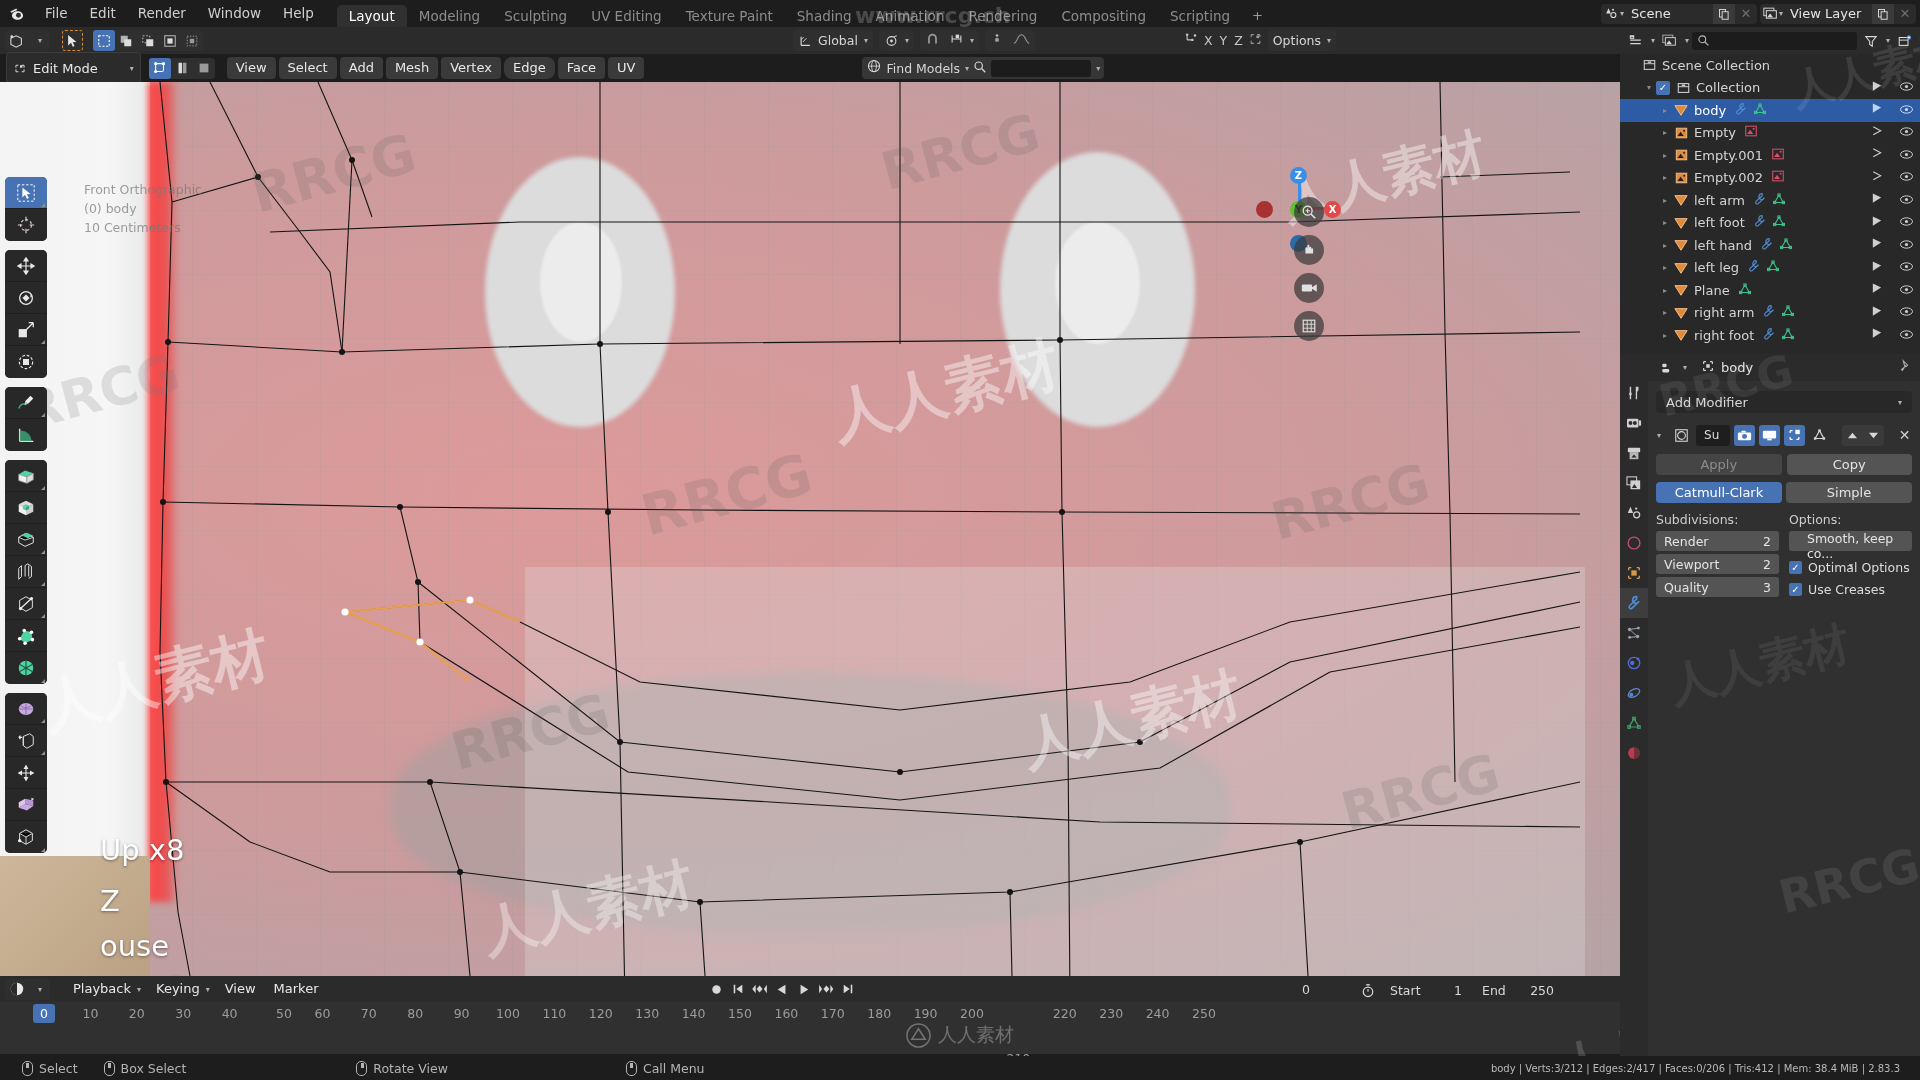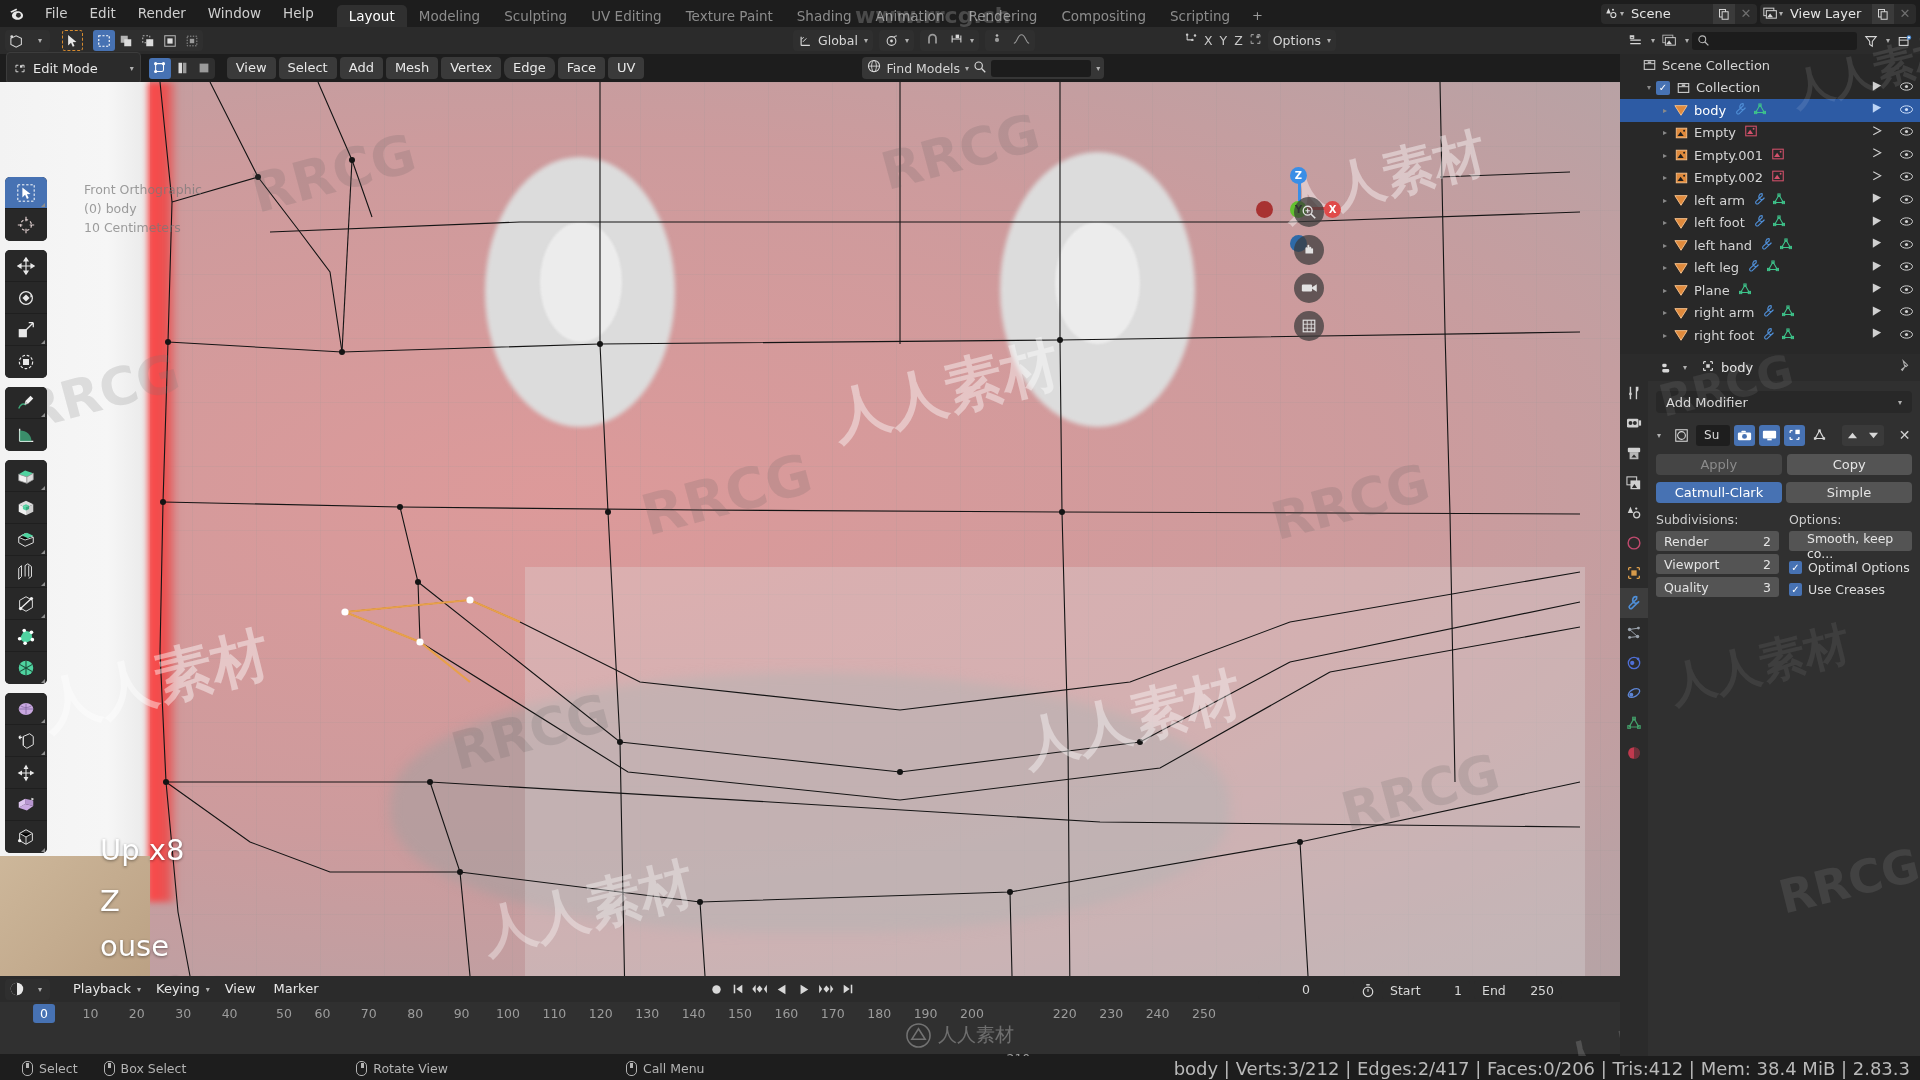--- a/index.html
+++ b/index.html
@@ -152,21 +152,21 @@
   .cb { width:13px; height:13px; border-radius:2px; background:#4772b3; display:flex;
         align-items:center; justify-content:center; color:#fff; font-size:10px; }
 
   
   .statusbar { position:absolute; left:0; top:1056px; width:1920px; height:24px; background:#1d1d1d;
                display:flex; align-items:center; font-size:12.5px; color:#b4b4b4; }
   .sb-item { display:flex; align-items:center; gap:6px; }
   .mouse-ic { width:11px; height:15px; border:1.4px solid #b4b4b4; border-radius:5px 5px 5px 5px; position:relative; }
   .mouse-ic::after { content:""; position:absolute; left:3.4px; top:1.5px; width:3px; height:5px; background:#b4b4b4; }
   .mouse-ic.right::after { left:3.4px; background:#b4b4b4; }
-  .sb-right { position:absolute; right:10px; font-size:18px; color:#b9b9b9; }
+  .sb-right { position:absolute; right:20px; font-size:10px; color:#b9b9b9; }
 
   
   .wm { position:absolute; color:rgba(255,255,255,.16); font-weight:bold; pointer-events:none;
         white-space:nowrap; }
   .wm.d { color:rgba(90,90,90,.17); }
   .wm-center { position:absolute; left:50%; top:1022px; transform:translateX(-50%);
                color:rgba(255,255,255,.3); font-size:19px; display:flex; align-items:center; gap:7px;}
 </style>
 </head>
 <body>

